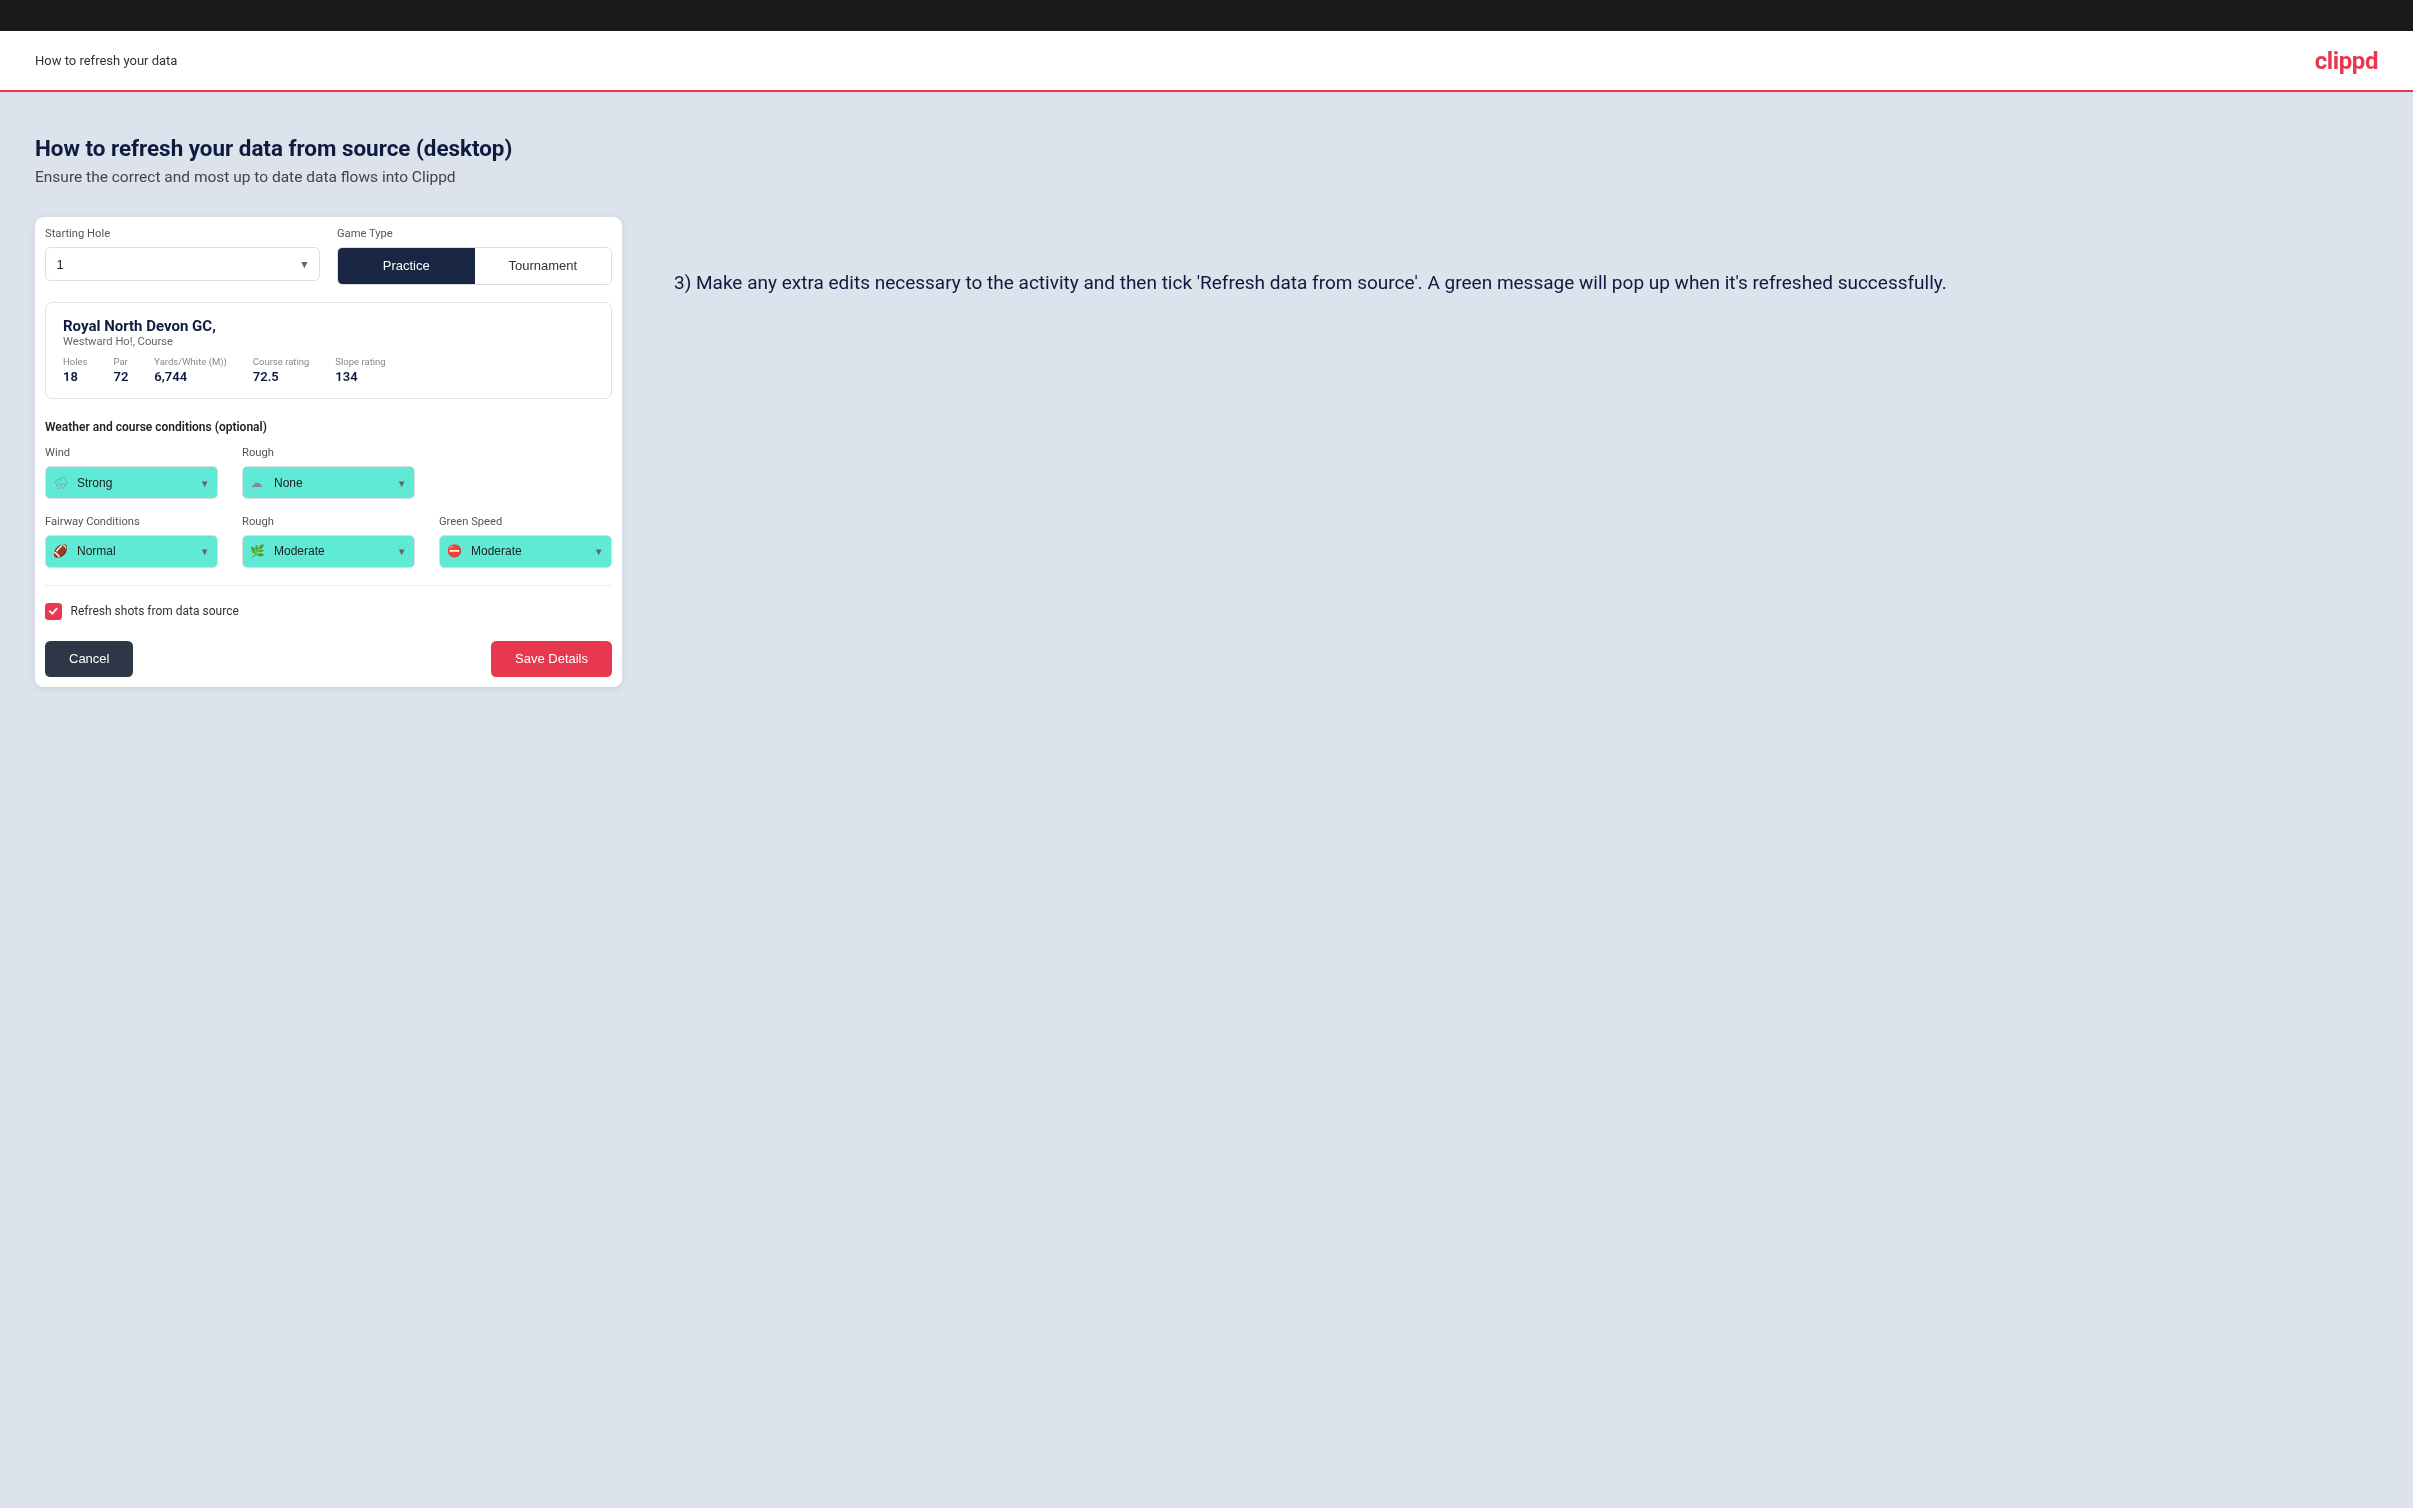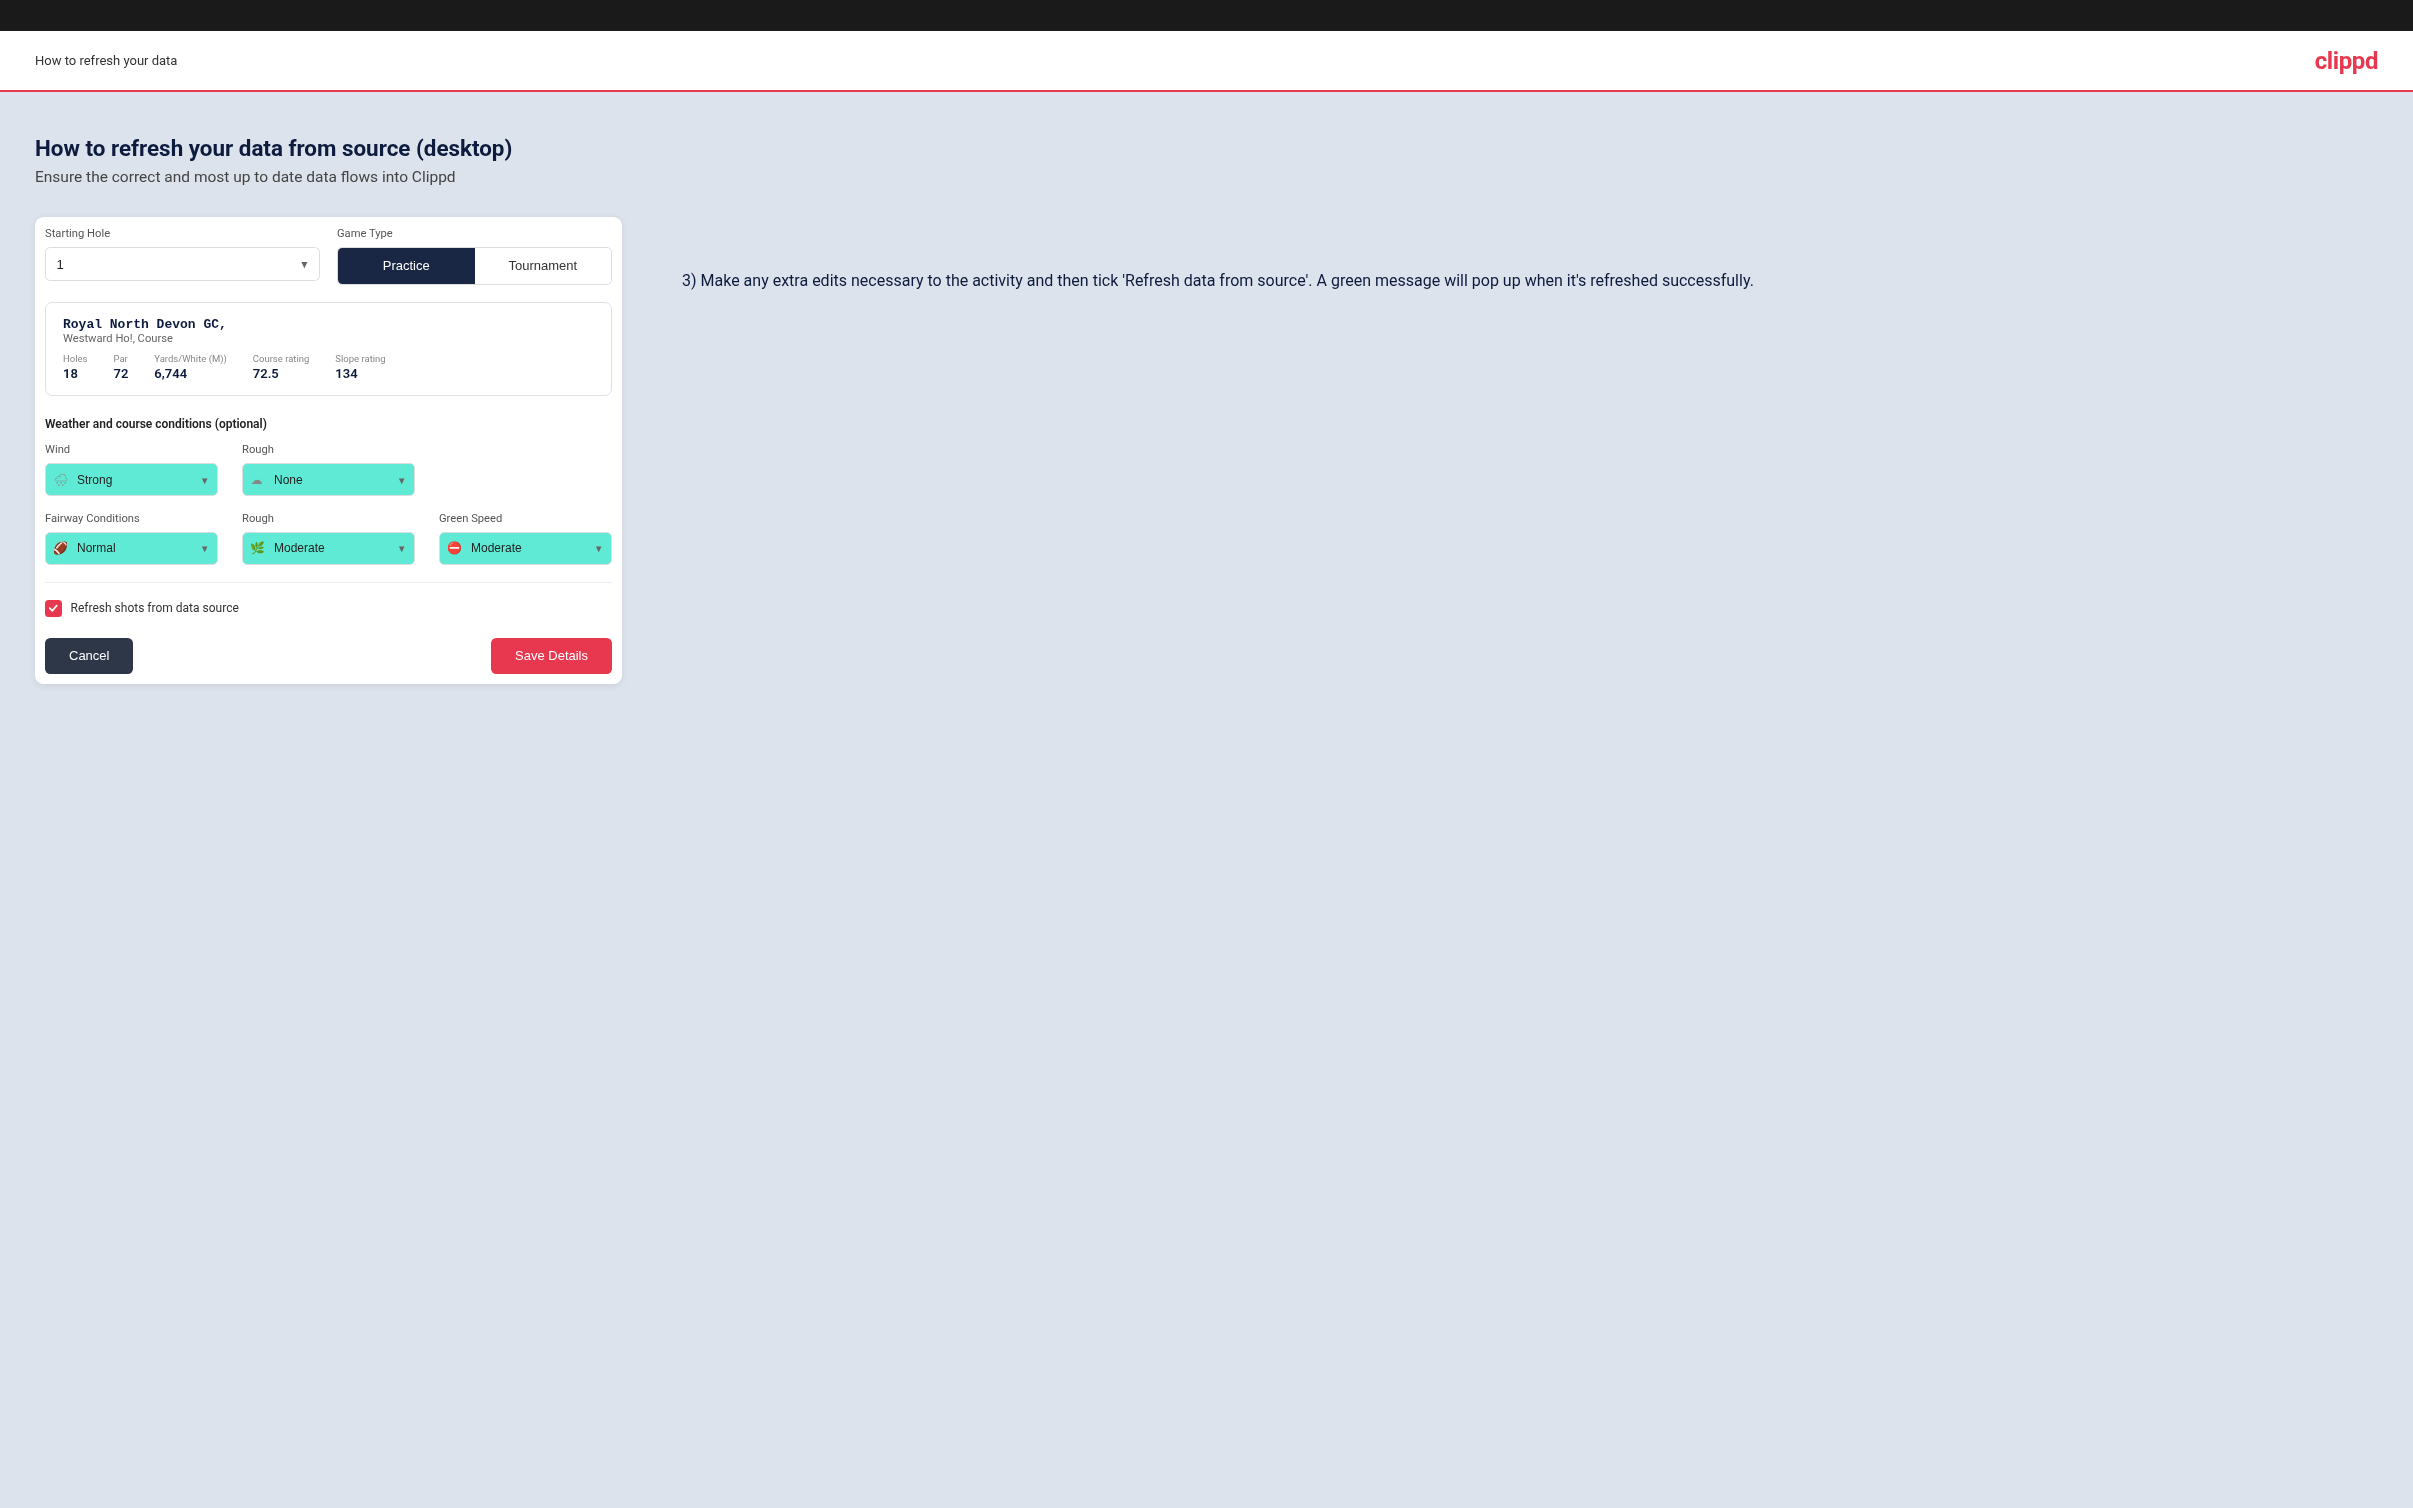--- a/index.html
+++ b/index.html
@@ -142,24 +142,23 @@
     }
 
     .course-info-box {
       border: 0.9px solid #e0e0e0;
       border-radius: 7px;
       padding: 14px 17px;
       margin-bottom: 21px;
     }
 
     .course-name {
-      font-size: 13px;
+      font-size: 15px;
       font-weight: 700;
       color: #0d1b3e;
-      font-family: Liberation Mono, monospace;
     }
 
     .course-location {
       font-size: 11.2px;
       color: #666;
       margin-bottom: 8.6px;
     }
 
     .course-stats {
       display: flex;
@@ -295,25 +294,24 @@
       border: none;
       border-radius: 5.2px;
       padding: 10.4px 24px;
       font-size: 13px;
       cursor: pointer;
       font-weight: 500;
     }
 
     .side-text {
       flex: 1;
-      font-size: 16px;
+      font-size: 19px;
       color: #0d1b3e;
       line-height: 1.5;
       padding-top: 52px;
-      margin-left: 8px;
     }
   </style>
 </head>
 <body>
 
 <div class="top-bar"></div>
 
 <div class="header">
   <span class="header-title">How to refresh your data</span>
   <span class="logo">clippd</span>

